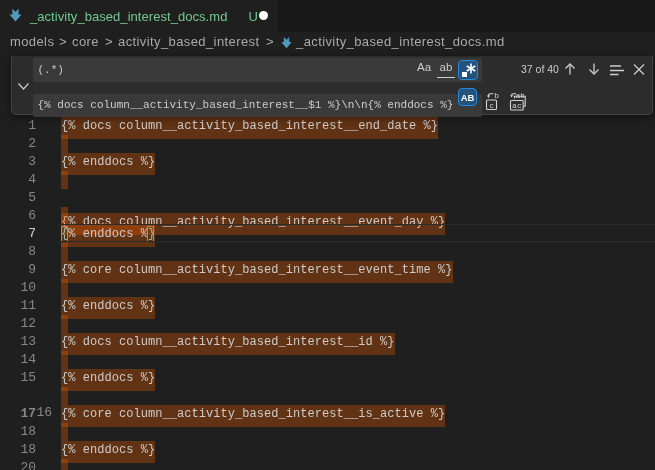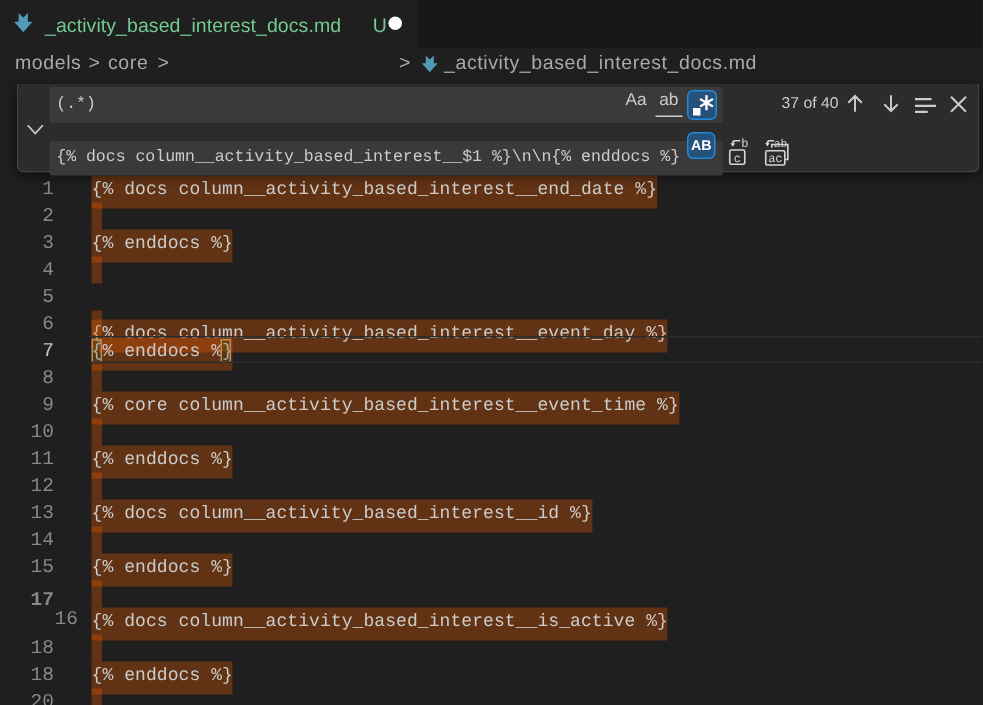--- a/index.html
+++ b/index.html
@@ -62,22 +62,22 @@
   <div class="ln" style="top:315px;">12</div>
   <div class="bar" style="top:315px;"></div>
   <div class="ln" style="top:333px;">13</div>
   <div class="code" style="top:333px;"><span class="hl">{% docs column__activity_based_interest__id %}</span></div>
   <div class="ln" style="top:351px;">14</div>
   <div class="bar" style="top:351px;"></div>
   <div class="ln" style="top:369px;">15</div>
   <div class="code" style="top:369px;"><span class="hl">{% enddocs %}</span></div>
   <div class="ln" style="top:404px;margin-left:16px;">16</div>
   <div class="bar" style="top:387px;"></div>
-  <div class="ln" style="top:391px;font-weight:bold;">17</div>
-  <div class="code" style="top:405px;"><span class="hl">{% docs column__activity_based_interest__is_active %}</span></div>
+  <div class="ln" style="top:405px;font-weight:bold;">17</div>
+  <div class="code" style="top:405px;"><span class="hl">{% core column__activity_based_interest__is_active %}</span></div>
   <div class="ln" style="top:423px;">18</div>
   <div class="bar" style="top:423px;"></div>
   <div class="ln" style="top:441px;">18</div>
   <div class="code" style="top:441px;"><span class="hl">{% enddocs %}</span></div>
   <div class="ln" style="top:459px;">20</div>
   <div class="bar" style="top:459px;"></div>
   <div class="abs bracket" style="left:60.5px; top:225.5px; width:7.6px; height:16.5px;"></div>
   <div class="abs bracket" style="left:146.9px; top:225.5px; width:7.6px; height:16.5px;"></div>
   </div>
 
@@ -91,20 +91,21 @@
   </svg>
   <div class="abs" id="tablabel">_activity_based_interest_docs.md</div>
   <div class="abs" id="tabU">U</div>
   <div class="abs" id="tabdot"></div>
 
   <div class="abs" id="crumbs">
     <span style="position:absolute;left:10px;top:2px;">models</span>
     <span class="sep" style="position:absolute;left:59px;top:2px;">&gt;</span>
     <span style="position:absolute;left:72px;top:2px;">core</span>
     <span class="sep" style="position:absolute;left:105px;top:2px;">&gt;</span>
+    <span style="position:absolute;left:118px;top:2px;">activity_based_interest</span>
     <span class="sep" style="position:absolute;left:266px;top:2px;">&gt;</span>
     <svg style="left:279.5px; top:3.5px;" width="13" height="13" viewBox="0 0 16 16">
       <path d="M8 15 L1.5 7.5 H4.7 V1.2 L8 4.6 L11.3 1.2 V7.5 H14.5 Z" fill="#519aba"></path>
     </svg>
     <span style="position:absolute;left:296px;top:2px;">_activity_based_interest_docs.md</span>
   </div>
 
   <div class="abs" id="findw">
 
     <svg style="left:5px; top:26px;" width="13" height="10" viewBox="0 0 13 10">

